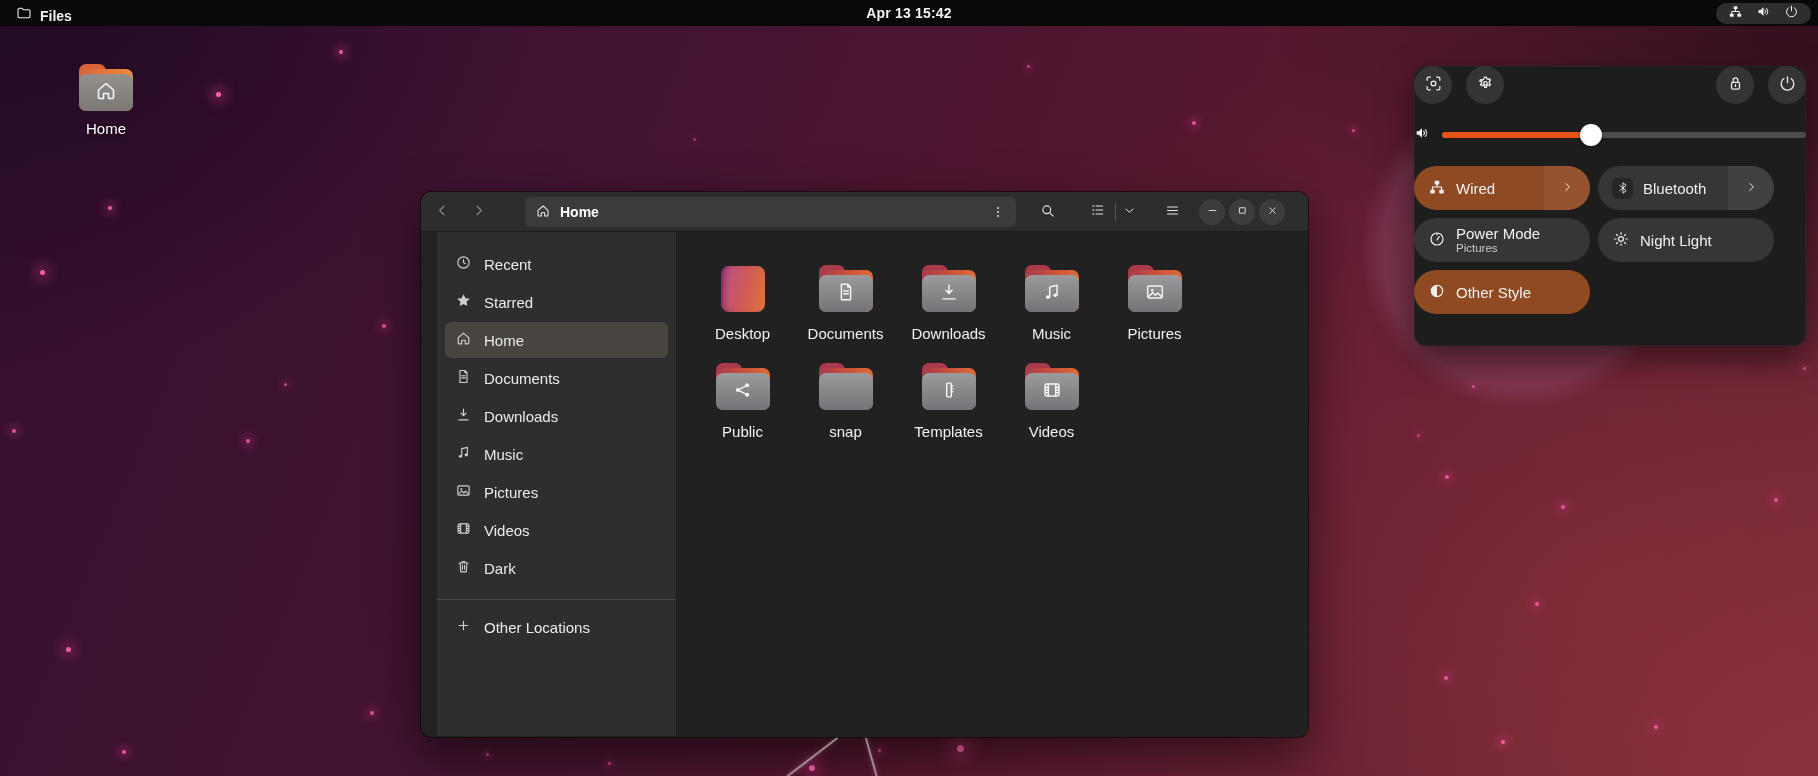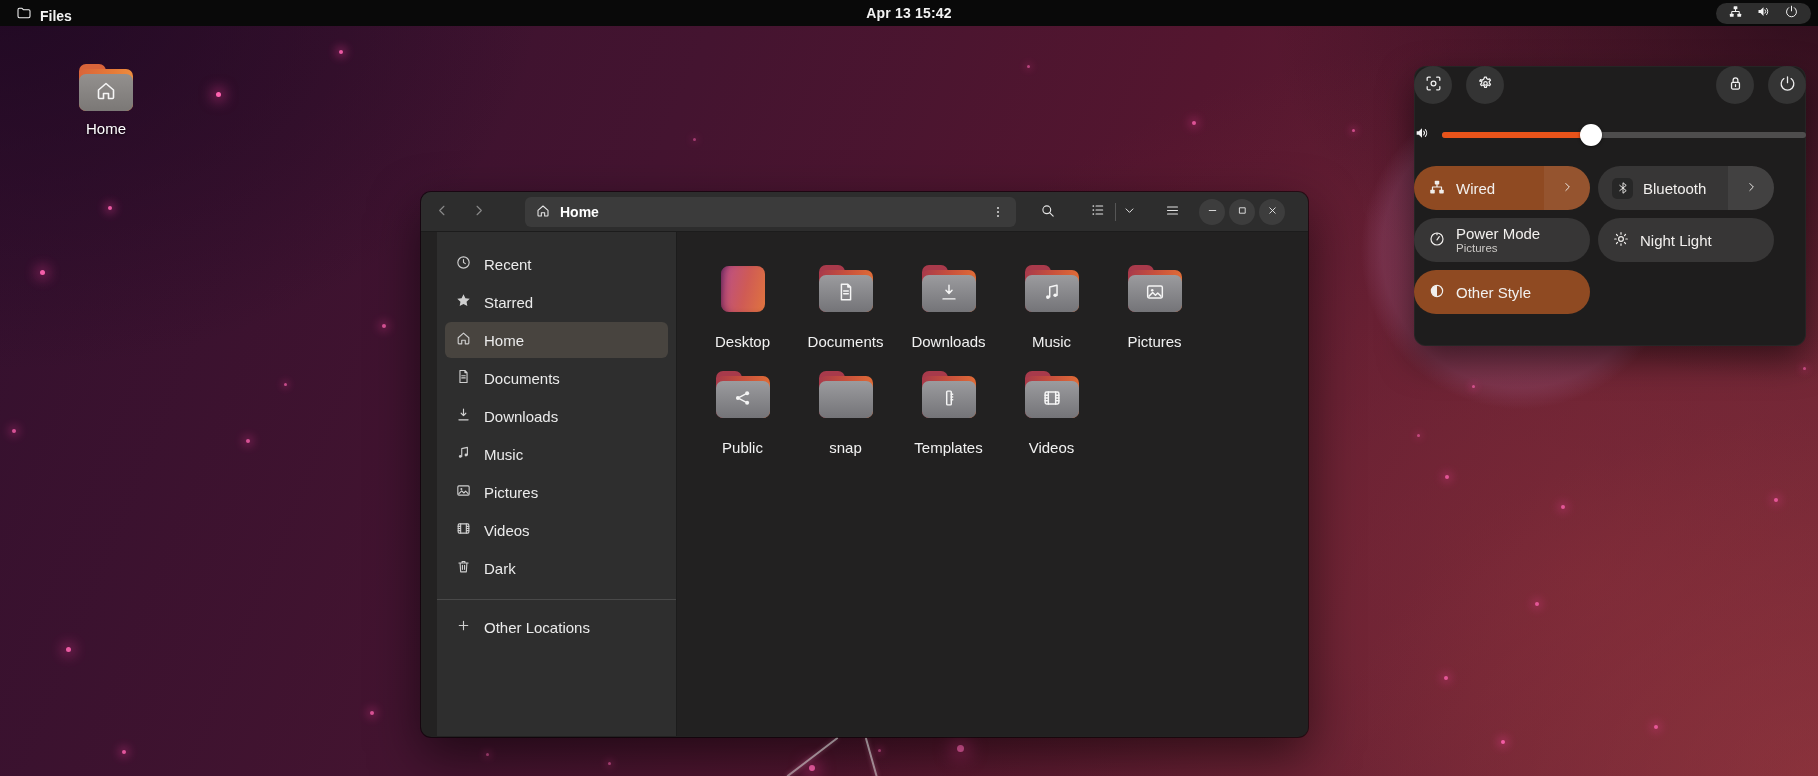--- a/index.html
+++ b/index.html
@@ -66,21 +66,21 @@
     display:flex;align-items:center;justify-content:center;color:#eee;}
   .win-ctl .ic{font-size:13px;}
   .winbody{display:flex;height:504px;}
   .sidebar{width:240px;background:#2e2e2e;padding-top:13px;border-right:1px solid #1c1c1c;display:flex;flex-direction:column;margin-left:16px;}
   .side-item{height:36px;margin:1px 8px;border-radius:6px;display:flex;align-items:center;gap:12px;padding:0 10px;
     font-size:15px;color:#ebebeb;}
   .side-item .ic{font-size:17px;color:#cfcfcf;}
   .side-item.selected{background:#48443f;}
   .side-sep{height:1px;background:rgba(255,255,255,.13);margin:12px 0 8px 0;}
   .content{flex:1;background:#222121;padding:33px 0 0 14px;display:flex;flex-wrap:wrap;align-content:flex-start;row-gap:21px;}
-  .file-item{width:103px;display:flex;flex-direction:column;align-items:center;gap:20px;}
+  .file-item{width:103px;display:flex;flex-direction:column;align-items:center;gap:12px;}
   .file-item .label{font-size:15px;color:#f1f1f1;max-width:100px;text-align:center;}
   
   .qs-panel{position:absolute;left:1414px;top:35px;width:392px;height:280px;border-radius:12px;background:#1e1d1d;
     box-shadow:0 14px 34px rgba(0,0,0,.5), inset 0 0 0 1px rgba(255,255,255,.04);z-index:45;margin-top:31px;}
   .qs-row1{display:flex;align-items:center;}
   .qs-group{display:flex;gap:14px;}
   .qs-spacer{flex:1;}
   .qs-circle{width:38px;height:38px;border-radius:50%;background:#343434;display:flex;align-items:center;justify-content:center;color:#efefef;}
   .qs-circle .ic{font-size:19px;}
   .qs-volume{margin-top:16px;height:30px;display:flex;align-items:center;gap:12px;}

